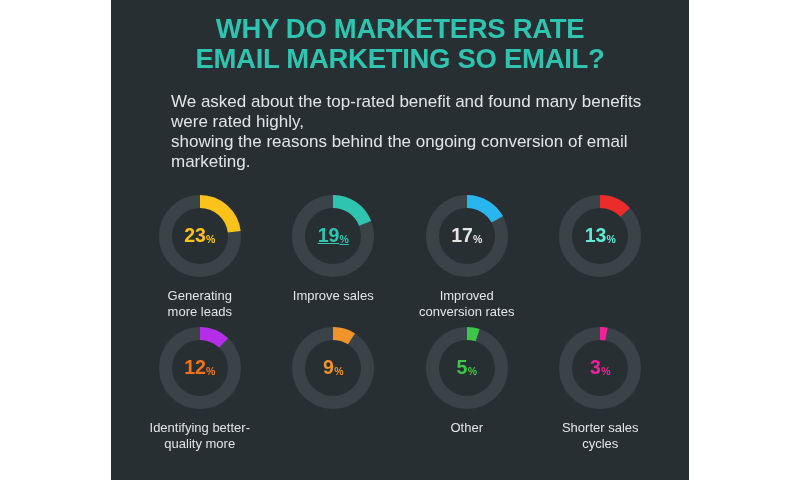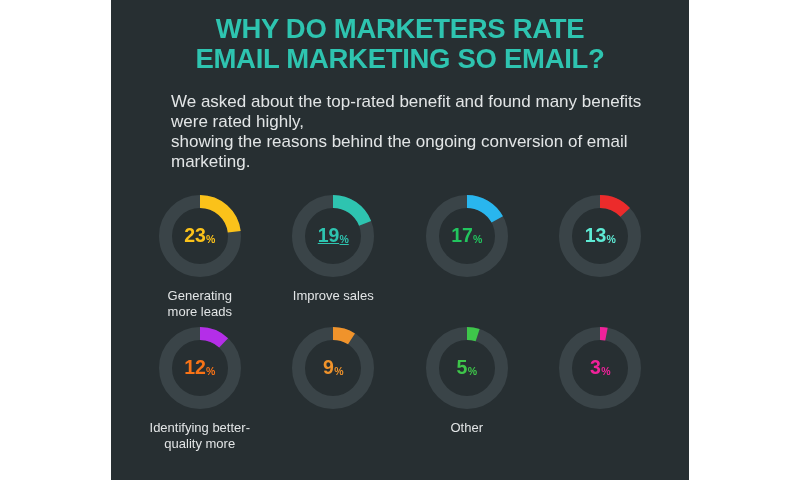--- a/index.html
+++ b/index.html
@@ -166,24 +166,28 @@
         <div class="donut-label">
           <span class="lbl-line">Improve sales</span>
         </div>
       </div>
       <div class="donut-cell">
         <div class="donut-wrap">
           <svg class="donut-svg" viewBox="0 0 86 86">
             <circle cx="43" cy="43" r="34.5" fill="none" stroke="#3a4448" stroke-width="13"></circle>
             <circle cx="43" cy="43" r="34.5" fill="none" stroke="#29b6ee" stroke-width="13" stroke-dasharray="36.85 179.92" transform="rotate(-90 43 43)"></circle>
           </svg>
-          <div class="donut-value" style="color: #22c55e;">
+          <div class="donut-value" style="color: #e5e5e5;">
             <span class="pct-num">17</span>
             <span class="pct-sign">%</span>
           </div>
+        </div>
+        <div class="donut-label">
+          <span class="lbl-line">Improved</span>
+          <span class="lbl-line">conversion rates</span>
         </div>
       </div>
       <div class="donut-cell">
         <div class="donut-wrap">
           <svg class="donut-svg" viewBox="0 0 86 86">
             <circle cx="43" cy="43" r="34.5" fill="none" stroke="#3a4448" stroke-width="13"></circle>
             <circle cx="43" cy="43" r="34.5" fill="none" stroke="#ec2b2b" stroke-width="13" stroke-dasharray="28.18 188.59" transform="rotate(-90 43 43)"></circle>
           </svg>
           <div class="donut-value" style="color: #5eead4;">
             <span class="pct-num">13</span>
@@ -238,16 +242,20 @@
         <div class="donut-wrap">
           <svg class="donut-svg" viewBox="0 0 86 86">
             <circle cx="43" cy="43" r="34.5" fill="none" stroke="#3a4448" stroke-width="13"></circle>
             <circle cx="43" cy="43" r="34.5" fill="none" stroke="#f0229a" stroke-width="13" stroke-dasharray="6.50 210.27" transform="rotate(-90 43 43)"></circle>
           </svg>
           <div class="donut-value" style="color: rgb(240, 34, 154);">
             <span class="pct-num">3</span>
             <span class="pct-sign">%</span>
           </div>
         </div>
+        <div class="donut-label">
+          <span class="lbl-line">Shorter sales</span>
+          <span class="lbl-line">cycles</span>
+        </div>
       </div>
     </div>
 
 </div>
 
 </body></html>

